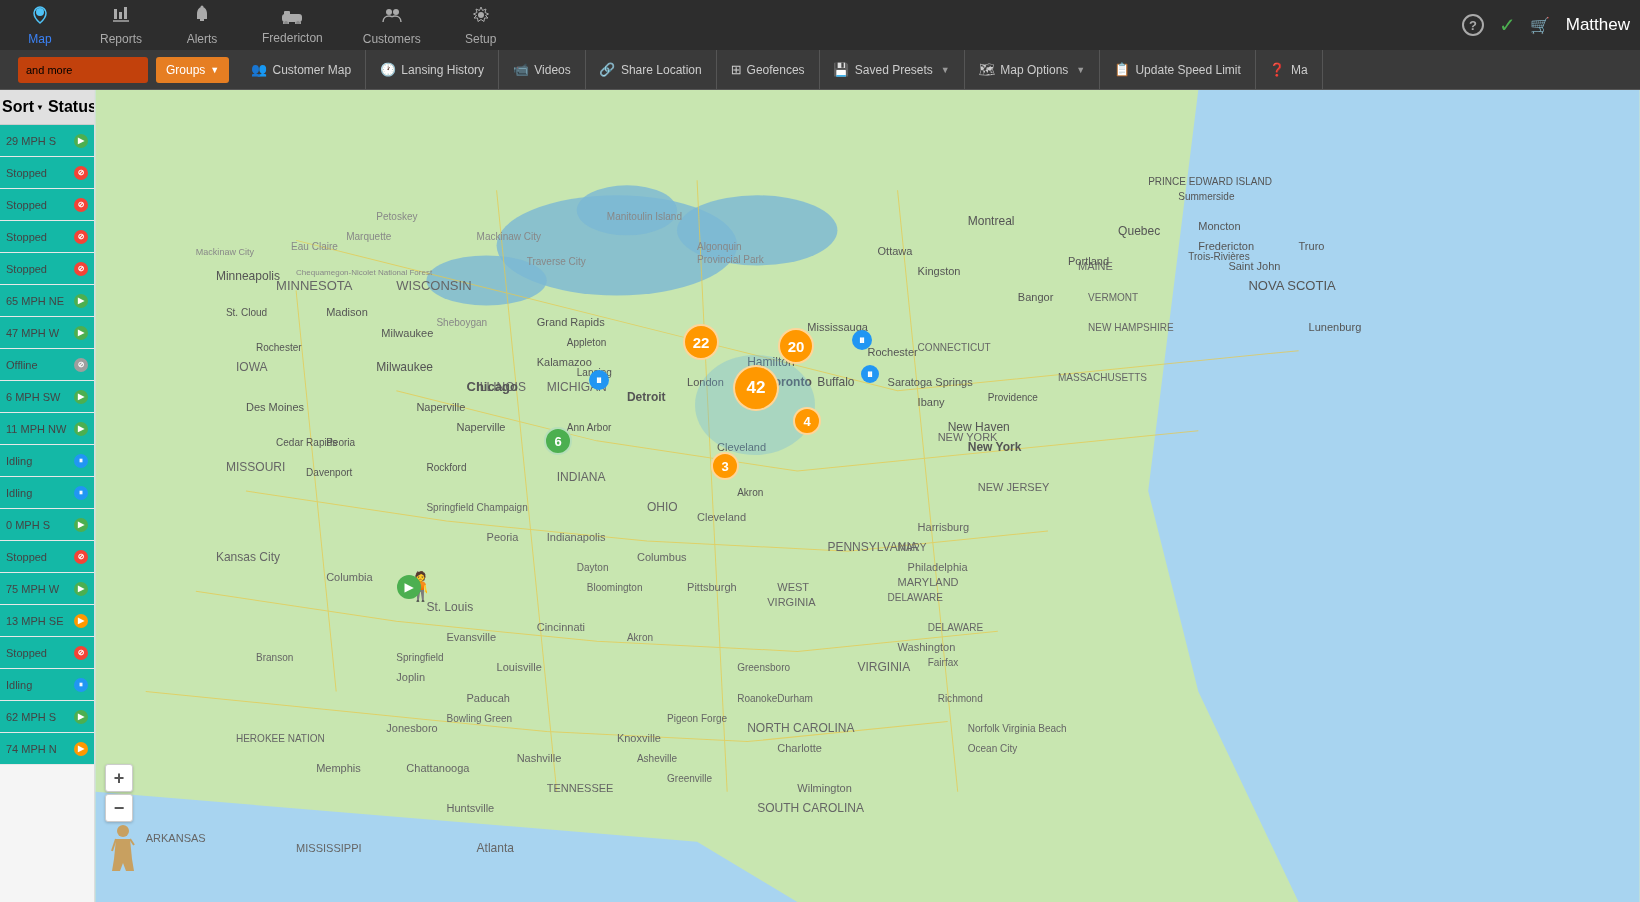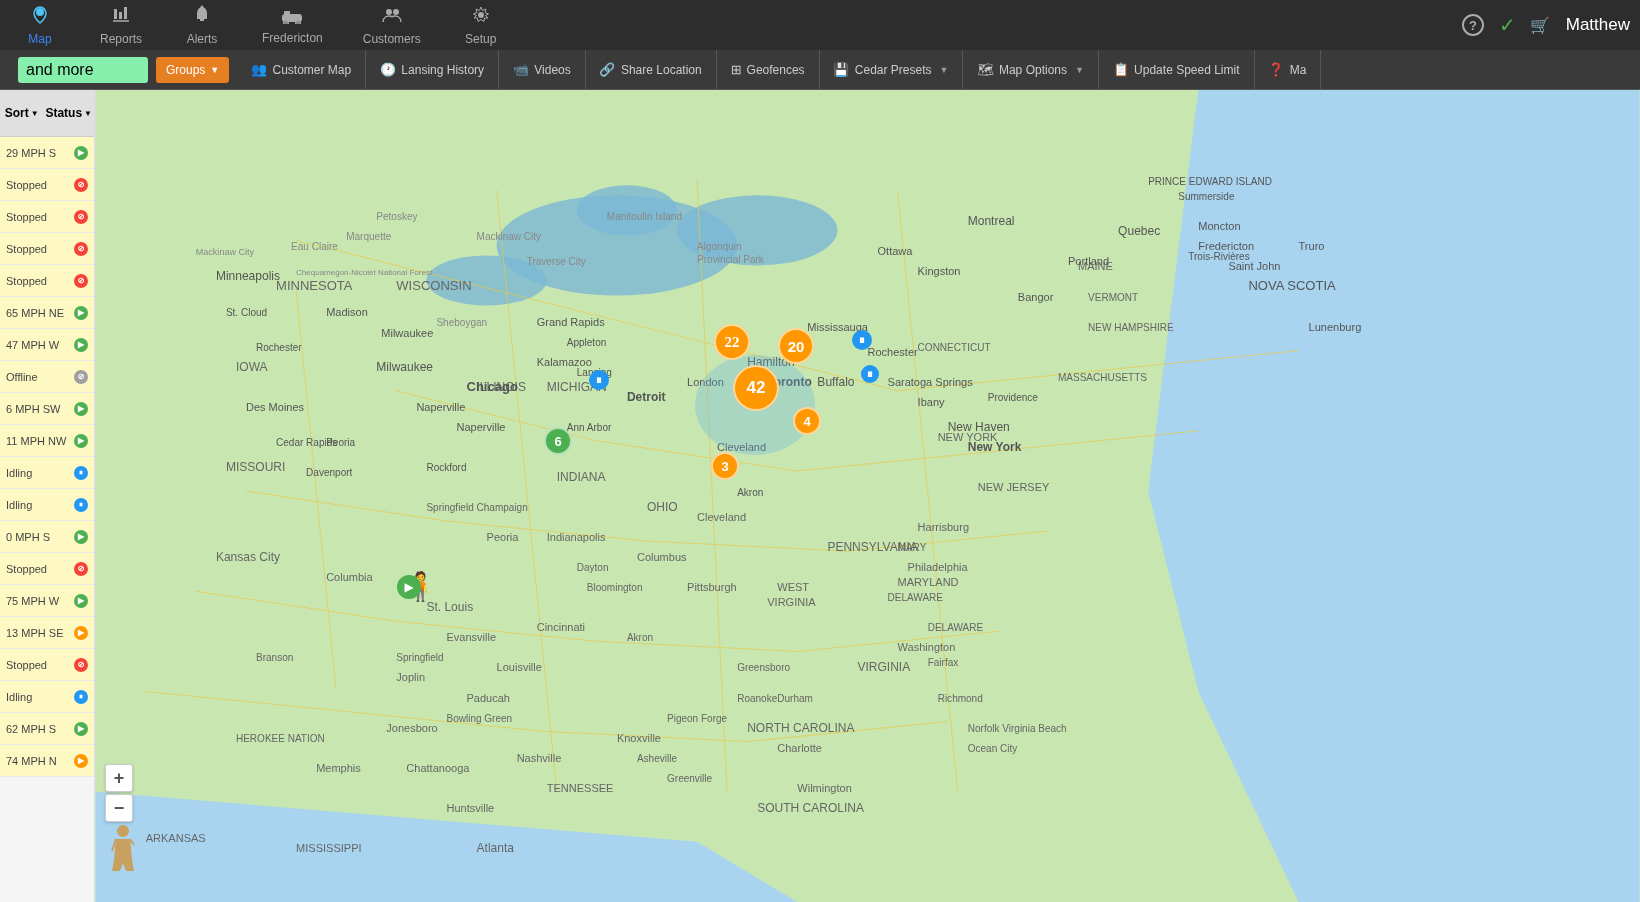--- a/index.html
+++ b/index.html
@@ -61,25 +61,25 @@
       white-space: nowrap;
     }
     .sub-nav-item:first-child { border-left: 1px solid #555; }
     .sub-nav-item.has-dropdown::after {
       content: '▼';
       font-size: 9px;
       margin-left: 3px;
       color: #999;
     }
     .search-box {
-      background: #86efac;
+      background: #c2410c;
       border: none;
       height: 26px;
       padding: 0 8px;
-      font-size: 16px;
+      font-size: 11px;
       width: 130px;
       border-radius: 3px;
     }
     .groups-btn {
       background: #e67e22;
       color: #fff;
       border: none;
       height: 26px;
       padding: 0 10px;
       border-radius: 3px;
@@ -107,38 +107,38 @@
     }
     .sidebar-header {
       display: flex;
       background: #e0e0e0;
       border-bottom: 1px solid #ccc;
       font-size: 11px;
       font-weight: bold;
     }
     .sidebar-header-item {
       flex: 1;
-      padding: 16px 2px;
+      padding: 8px 2px;
       text-align: center;
       cursor: pointer;
       display: flex;
       align-items: center;
       justify-content: center;
       gap: 2px;
-      font-size: 12px;
+      font-size: 16px;
     }
     .sidebar-header-item::after { content: '▼'; font-size: 8px; }
     .sidebar-row {
       display: flex;
       align-items: center;
       justify-content: space-between;
       padding: 5px 6px;
       border-bottom: 1px solid #e8e8e8;
       font-size: 11px;
-      background: #fef9c3;
+      background: #14b8a6;
       height: 32px;
     }
     .status-text { color: #444; font-size: 11px; }
     .status-indicator {
       width: 14px;
       height: 14px;
       border-radius: 50%;
       display: flex;
       align-items: center;
       justify-content: center;
@@ -348,21 +348,21 @@
   <div class="sub-nav-item">
     <span style="font-size:13px;">🔗</span>
     <span>Share Location</span>
   </div>
   <div class="sub-nav-item">
     <span style="font-size:13px;">⊞</span>
     <span>Geofences</span>
   </div>
   <div class="sub-nav-item has-dropdown">
     <span style="font-size:13px;">💾</span>
-    <span>Cedar Presets</span>
+    <span>Saved Presets</span>
   </div>
   <div class="sub-nav-item has-dropdown">
     <span style="font-size:13px;">🗺</span>
     <span>Map Options</span>
   </div>
   <div class="sub-nav-item">
     <span style="font-size:13px;">📋</span>
     <span>Update Speed Limit</span>
   </div>
   <div class="sub-nav-item">
@@ -631,21 +631,21 @@
     </svg>
 
     <div style="position:absolute;top:265px;left:600px;width:120px;height:100px;background:rgba(100,180,230,0.3);border-radius:50%;pointer-events:none;"></div>
 
     <div class="map-marker marker-pause" style="top:280px;left:494px;" title="Vehicle idling">⏸</div>
 
     <div class="map-marker marker-pause" style="top:240px;left:757px;" title="Vehicle idling">⏸</div>
 
     <div style="position:absolute;top:480px;left:308px;font-size:28px;cursor:pointer;">🧍</div>
 
-    <div class="map-cluster cluster-orange" style="top:234px;left:619px;width:36px;height:36px;font-family:Liberation Serif, serif;">
+    <div class="map-cluster cluster-orange" style="top:234px;left:588px;width:36px;height:36px;">
       <span>22</span>
     </div>
 
     <div class="map-cluster cluster-orange" style="top:238px;left:683px;width:36px;height:36px;">
       <span>20</span>
     </div>
 
     <div class="map-cluster cluster-orange" style="top:275px;left:638px;width:46px;height:46px;font-size:17px;">
       <span>42</span>
     </div>

